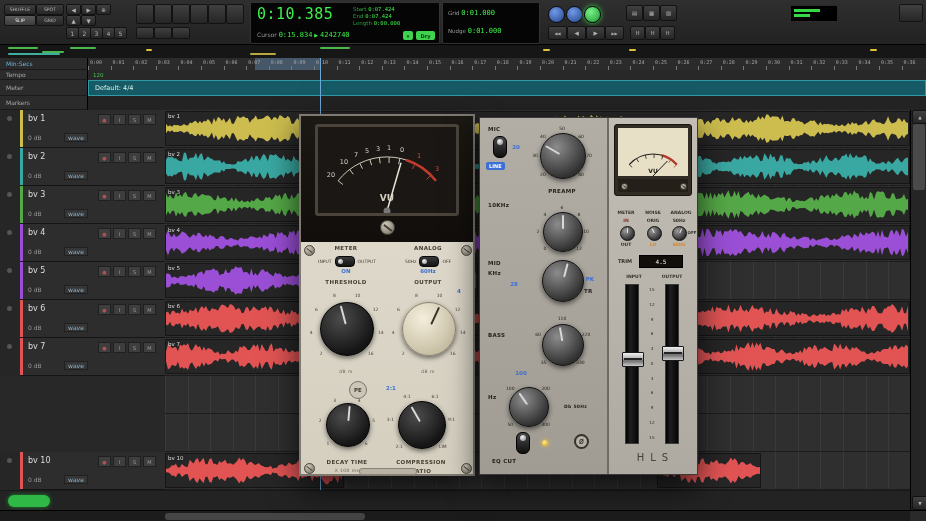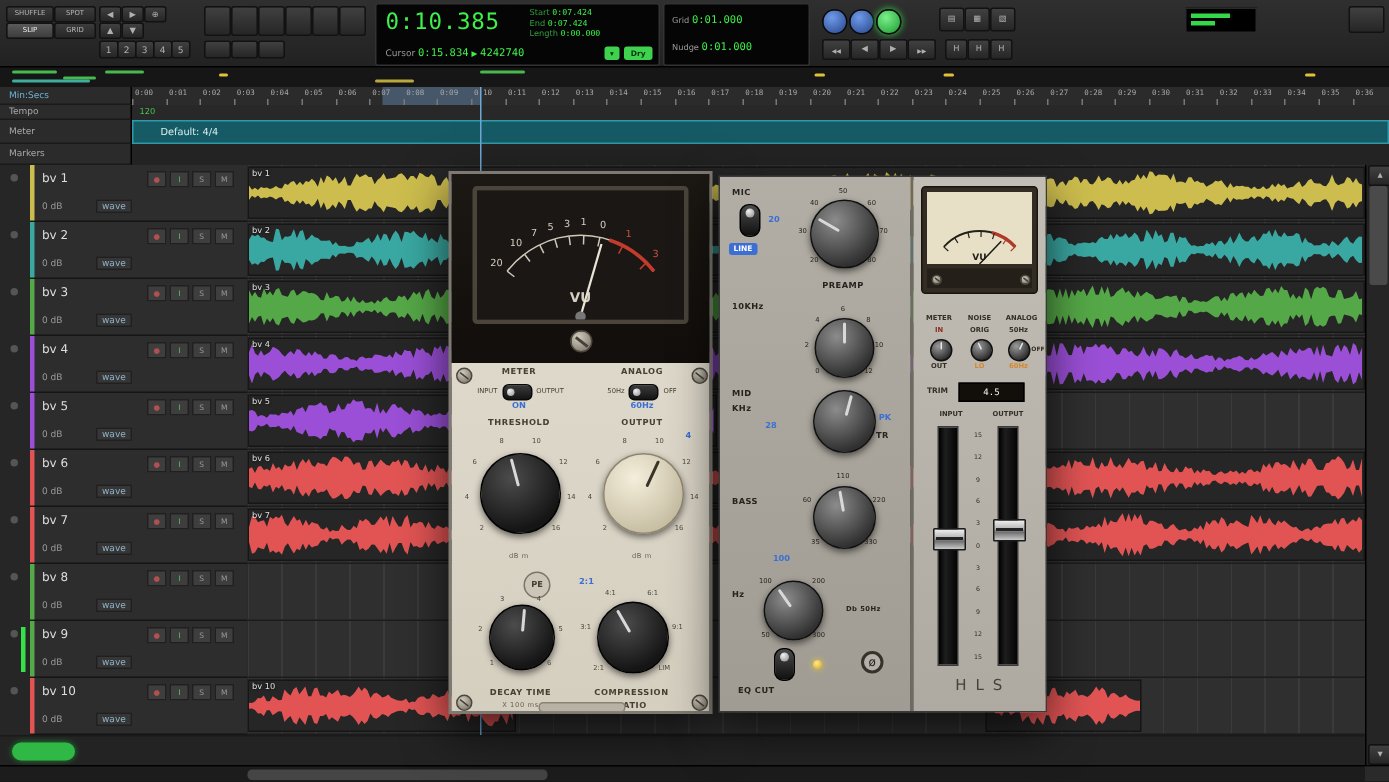--- a/index.html
+++ b/index.html
@@ -329,21 +329,21 @@
       <div class="ticklbl" style="left: 770.4px;">0:34</div>
       <div class="tickline" style="left: 791px;"></div>
       <div class="ticklbl" style="left: 793px;">0:35</div>
       <div class="tickline" style="left: 813.6px;"></div>
       <div class="ticklbl" style="left: 815.6px;">0:36</div>
     </div>
   <div class="abs" style="left:88px;top:70px;width:838px;height:10px;background:#282828;border-bottom:1px solid #1a1a1a;">
     <span class="abs" style="left:5px;top:2px;font-size:5.5px;color:#49c24f;">120</span>
   </div>
   <div class="abs" style="left:88px;top:80px;width:838px;height:16px;background:#155a64;border:1px solid #2f99a8;box-sizing:border-box;">
-    <span class="abs" style="left:18px;top:3px;font-size:6.5px;color:#d8eef0;">Default: 4/4</span>
+    <span class="abs" style="left:6px;top:3px;font-size:6.5px;color:#d8eef0;">Default: 4/4</span>
   </div>
   <div class="abs" style="left:88px;top:96px;width:838px;height:14px;background:#232323;border-bottom:1px solid #000;"></div>
 
   <div class="abs" style="left:0;top:110px;width:926px;height:380px;background:#242424;">
     <div class="abs" style="left:0;top:0;width:165px;height:380px;background:#282828;border-right:1px solid #000;overflow:hidden;">
         <div class="thdr" style="top: 0px;">
           <div class="t-strip">
             <div class="t-dot"></div>
           </div>
           <div class="t-chip" style="background: rgb(205, 189, 78);"></div>
@@ -439,51 +439,20 @@
           <div class="t-chip" style="background: rgb(226, 84, 84);"></div>
           <div class="t-name">bv 7</div>
           <div class="t-btns">
             <div class="tb rec">●</div>
             <div class="tb inp">I</div>
             <div class="tb">S</div>
             <div class="tb">M</div>
           </div>
           <div class="t-gain">0 dB</div>
           <div class="t-view">wave</div>
-        </div>
-        <div class="thdr" style="top: 266px;">
-          <div class="t-strip">
-            <div class="t-dot"></div>
-          </div>
-          <div class="t-chip" style="background: rgb(85, 168, 71);"></div>
-          <div class="t-name">bv 8</div>
-          <div class="t-btns">
-            <div class="tb rec">●</div>
-            <div class="tb inp">I</div>
-            <div class="tb">S</div>
-            <div class="tb">M</div>
-          </div>
-          <div class="t-gain">0 dB</div>
-          <div class="t-view">wave</div>
-        </div>
-        <div class="thdr" style="top: 304px;">
-          <div class="t-strip">
-            <div class="t-dot"></div>
-          </div>
-          <div class="t-chip" style="background: rgb(85, 168, 71);"></div>
-          <div class="t-name">bv 9</div>
-          <div class="t-btns">
-            <div class="tb rec">●</div>
-            <div class="tb inp">I</div>
-            <div class="tb">S</div>
-            <div class="tb">M</div>
-          </div>
-          <div class="t-gain">0 dB</div>
-          <div class="t-view">wave</div>
-          <div class="t-meter"></div>
         </div>
         <div class="thdr" style="top: 342px;">
           <div class="t-strip">
             <div class="t-dot"></div>
           </div>
           <div class="t-chip" style="background: rgb(226, 84, 84);"></div>
           <div class="t-name">bv 10</div>
           <div class="t-btns">
             <div class="tb rec">●</div>
             <div class="tb inp">I</div>

